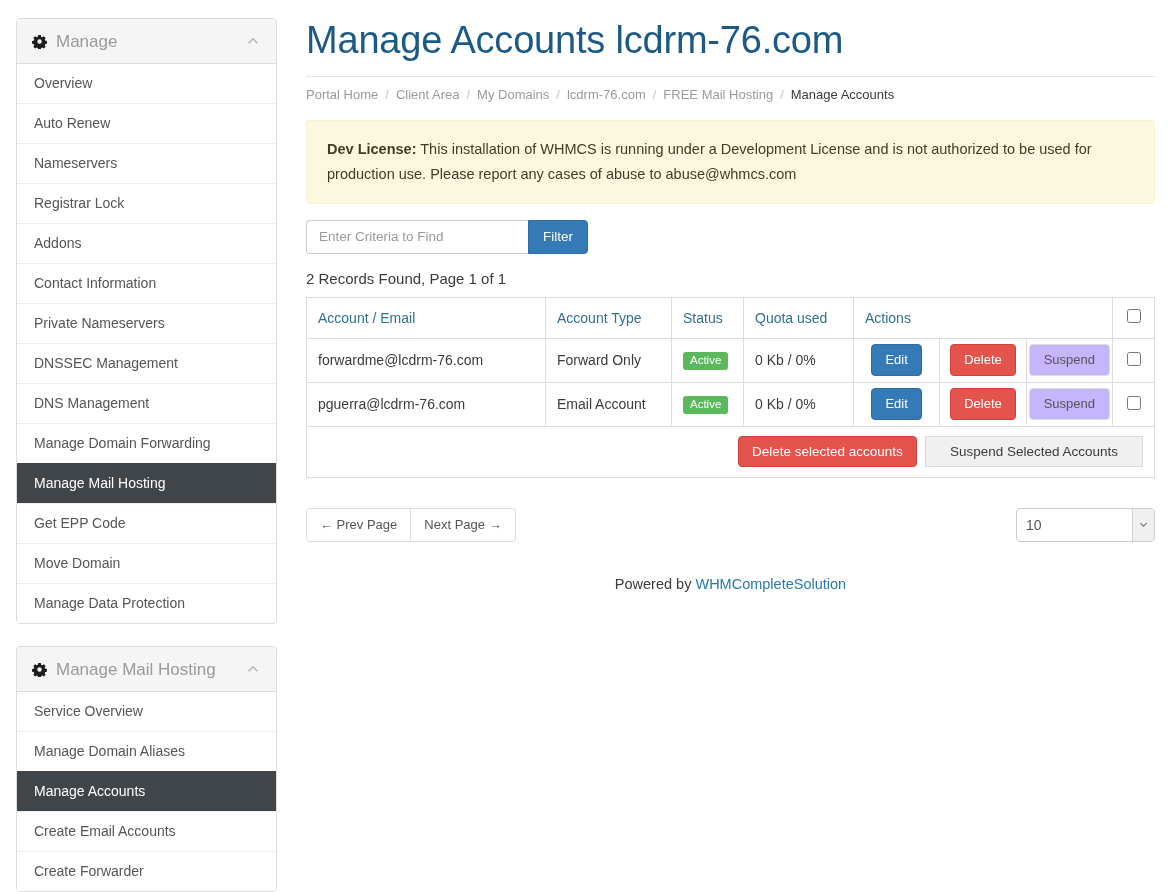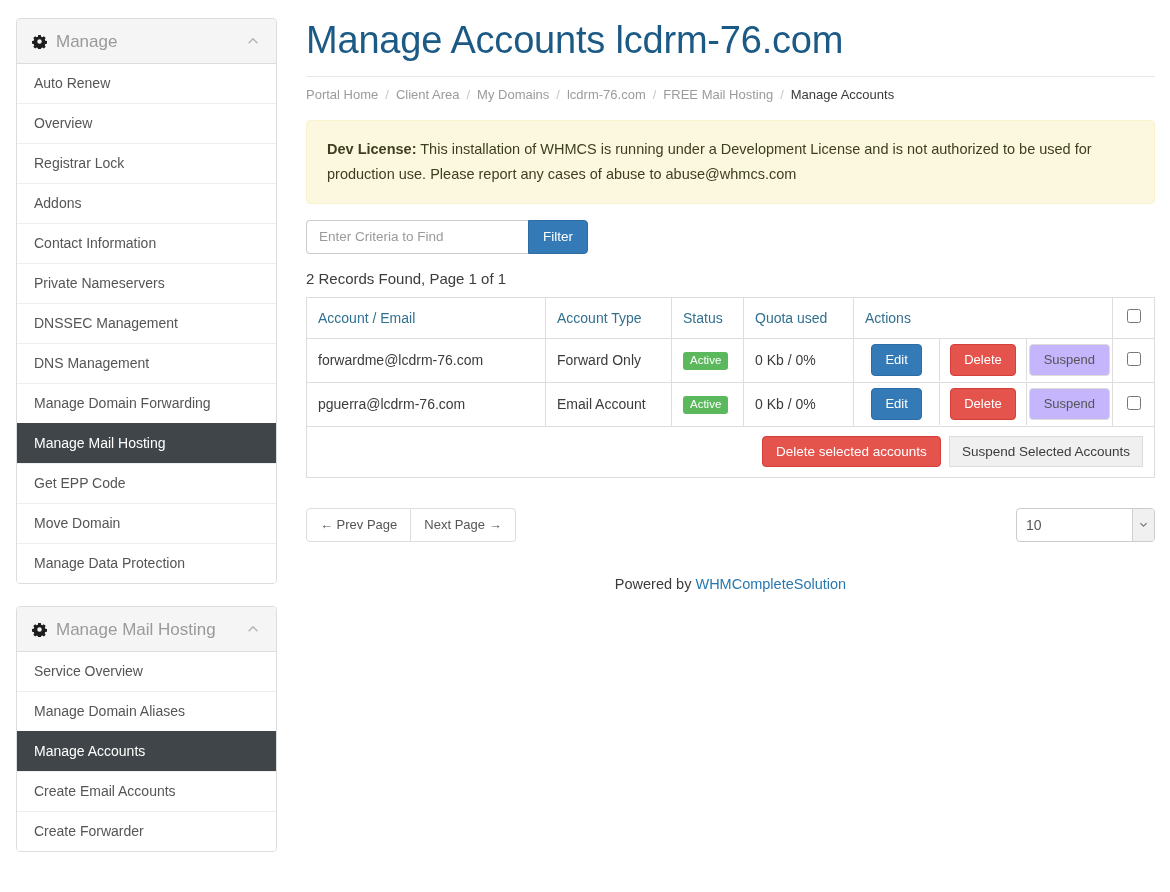--- a/index.html
+++ b/index.html
@@ -207,21 +207,21 @@
   .table-footer-row td { height: 51px; text-align: right; padding: 8px 11px; }
   .footer-btns { display: flex; justify-content: flex-end; gap: 0; }
   .btn-delete-sel {
     background: #e4534c; border: 1px solid #d43f3a; color: #ffffff;
     border-radius: 4px; font-size: 13.5px; padding: 7px 13px;
     font-family: "Liberation Sans", sans-serif; cursor: pointer;
     margin-right: 8px;
   }
   .btn-suspend-sel {
     background: #f0f0f0; border: 1px solid #dcdcdc; color: #3b3b3b;
-    border-radius: 0; font-size: 13.5px; padding: 7px 12px;
+    border-radius: 0; font-size: 13.5px; padding: 7px 24px;
     font-family: "Liberation Sans", sans-serif; cursor: pointer;
   }
 
   input[type=checkbox] { width: 14px; height: 14px; margin: 0; cursor: pointer; }
 
   
   .pager-row {
     position: relative;
     margin-top: 30px;
     height: 36px;
@@ -294,22 +294,23 @@
           </span>
           <span>Manage</span>
         </span>
         <span class="chevron-up">
           <svg viewBox="0 0 16 16" fill="none" stroke="currentColor" stroke-width="1.6">
               <path d="M3 10.5L8 5.5l5 5"></path>
             </svg>
         </span>
       </div>
       <ul class="list-group">
+        <li class="list-item"><span>Overview</span></li>
         <li class="list-item"><span>Auto Renew</span></li>
-        <li class="list-item"><span>Overview</span></li>
+        <li class="list-item"><span>Nameservers</span></li>
         <li class="list-item"><span>Registrar Lock</span></li>
         <li class="list-item"><span>Addons</span></li>
         <li class="list-item"><span>Contact Information</span></li>
         <li class="list-item"><span>Private Nameservers</span></li>
         <li class="list-item"><span>DNSSEC Management</span></li>
         <li class="list-item"><span>DNS Management</span></li>
         <li class="list-item"><span>Manage Domain Forwarding</span></li>
         <li class="list-item active"><span>Manage Mail Hosting</span></li>
         <li class="list-item"><span>Get EPP Code</span></li>
         <li class="list-item"><span>Move Domain</span></li>

